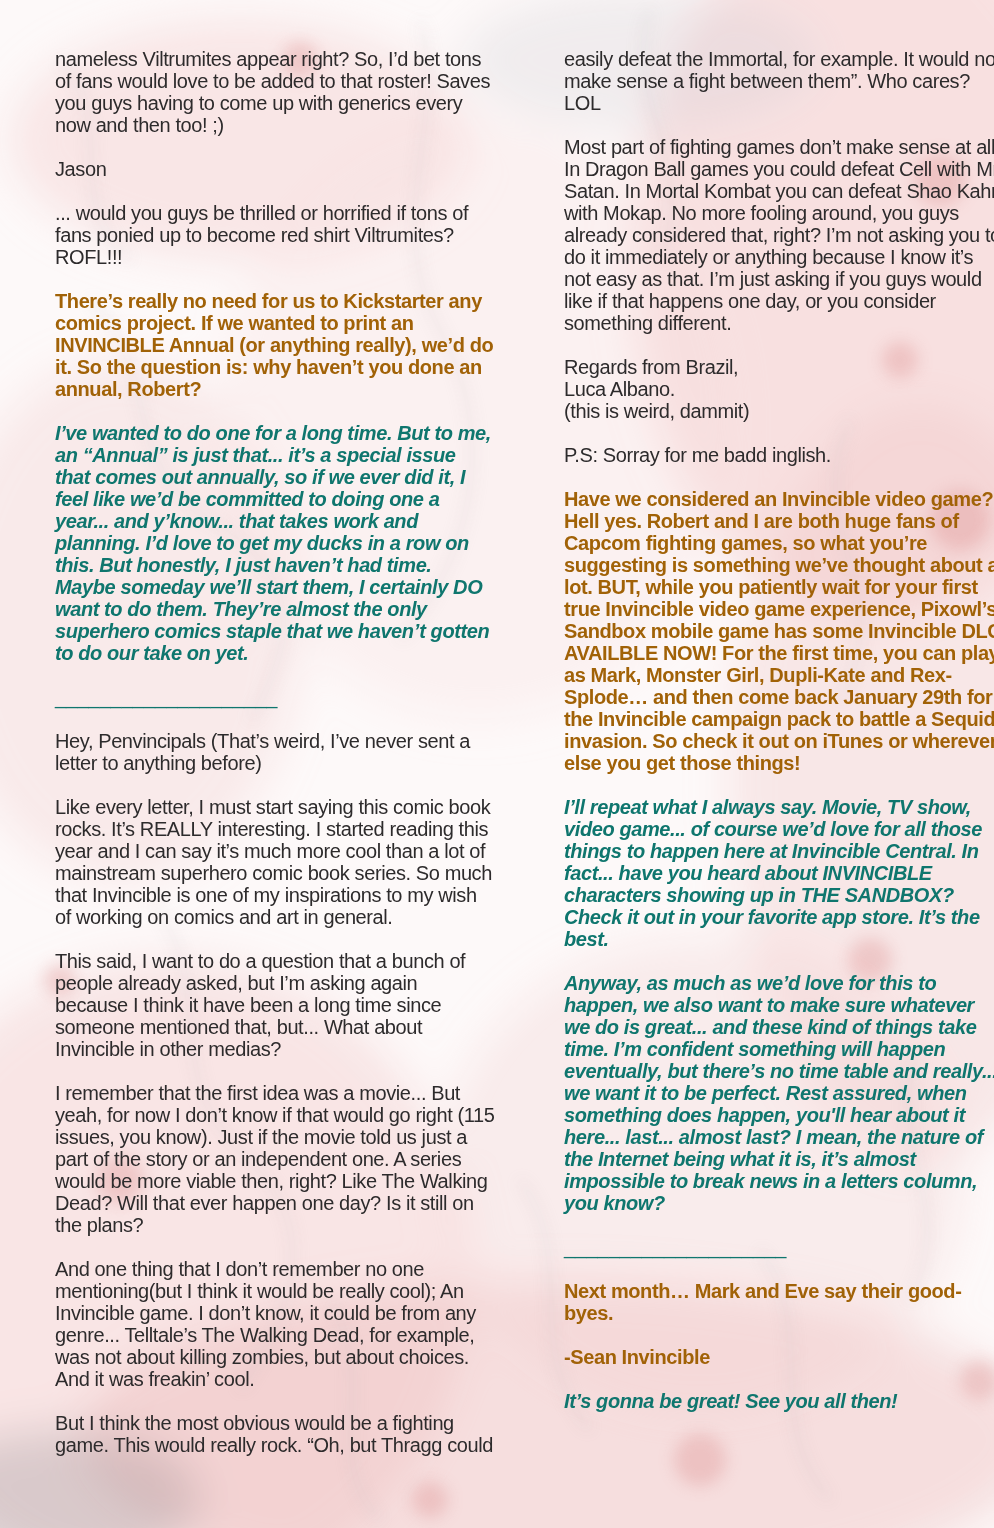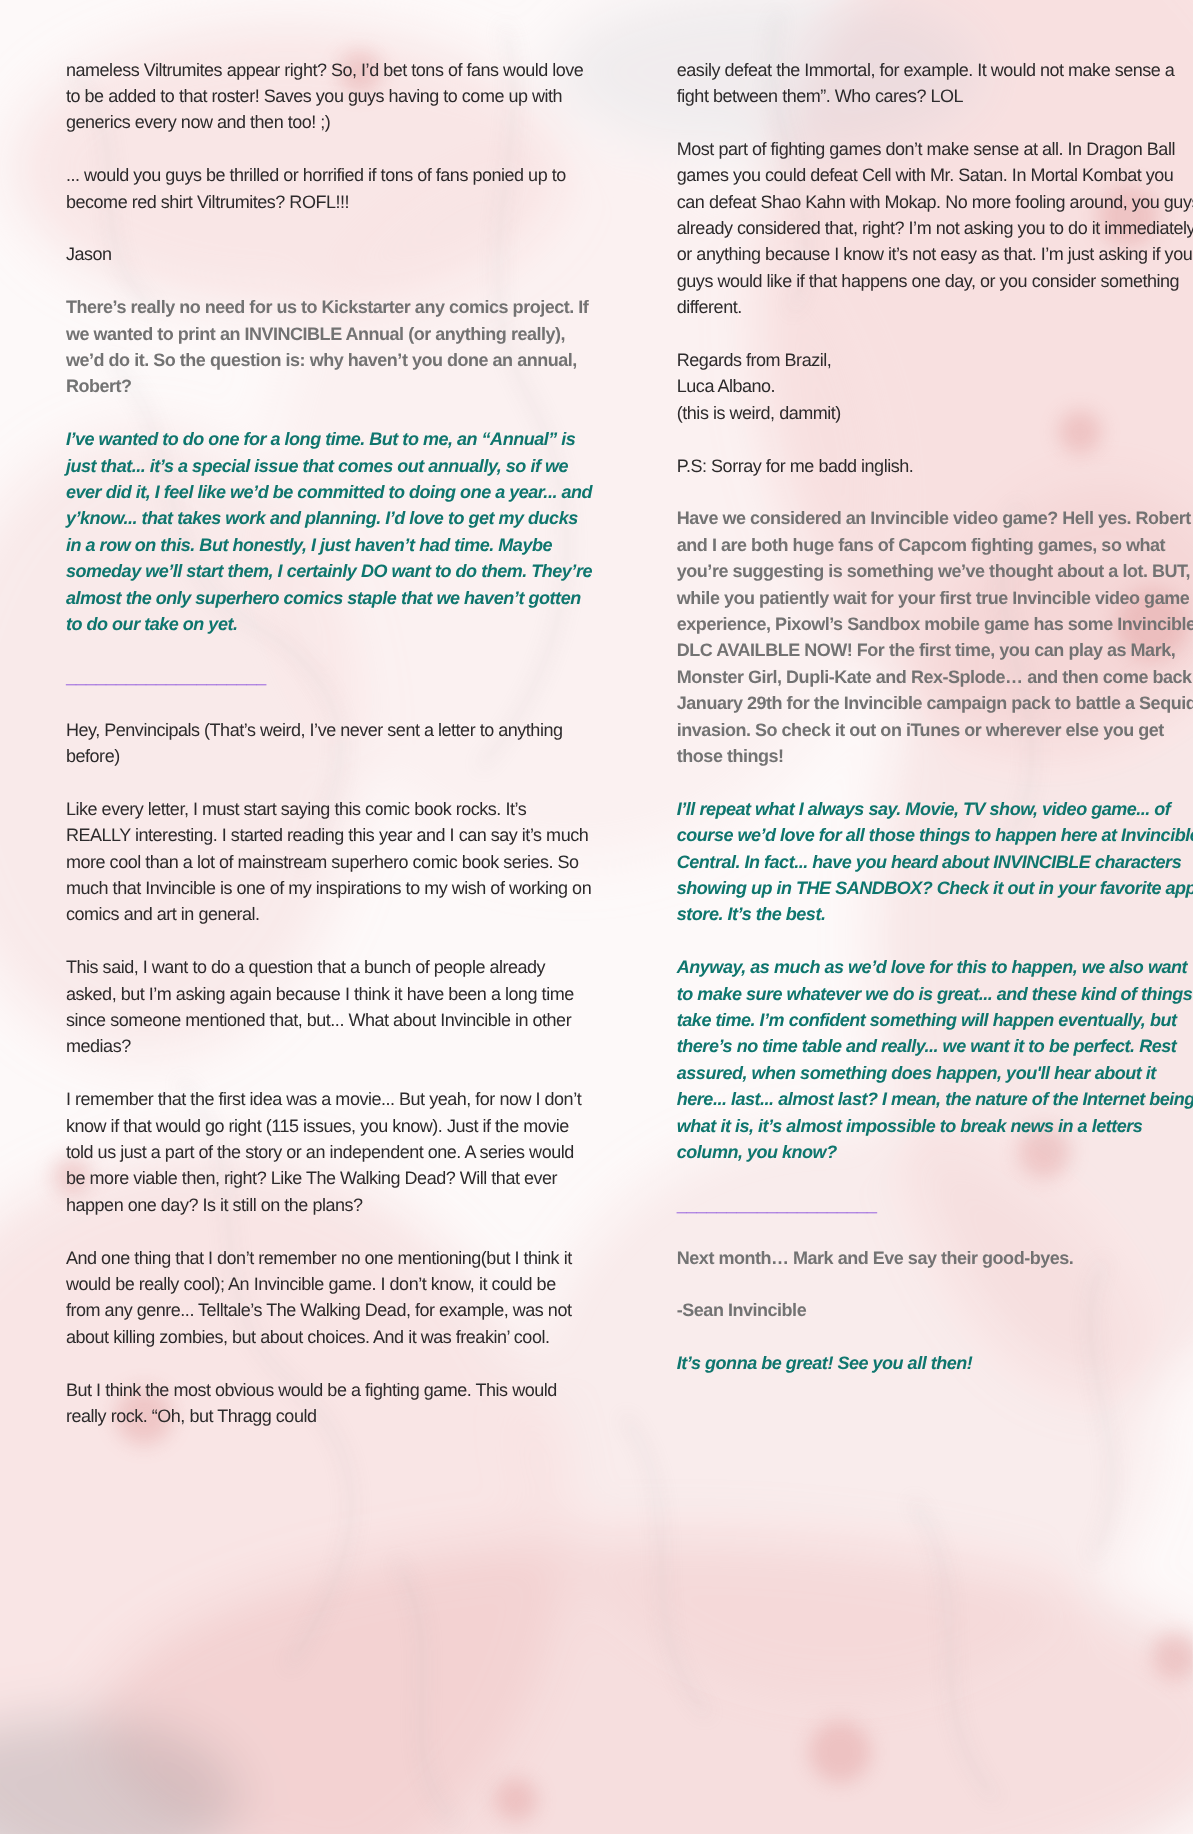--- a/index.html
+++ b/index.html
@@ -8,30 +8,30 @@
     width:994px;height:1528px;
     margin:0 auto;
     background:#fdf9f9;
     overflow:hidden;
     font-family:"Liberation Sans", sans-serif;
   }
   .art{position:absolute;inset:0;z-index:0;}
   .columns{position:absolute;inset:0;z-index:1;}
   .col{
     position:absolute;top:48px;width:440px;
-    font-size:15px;line-height:22px;letter-spacing:-0.4px;
+    font-size:20px;line-height:22px;letter-spacing:-0.4px;
     color:#2d2b2c;
   }
   .col-left{left:55px;}
   .col-right{left:516px;margin-left:48px;}
   .para{margin:0 0 22px 0;white-space:pre-line;}
   .para.regular{font-weight:400;color:#2d2b2c;}
-  .para.bold{font-weight:700;color:#737373;}
+  .para.bold{font-weight:700;color:#a16207;}
   .para.italic{font-weight:700;font-style:italic;color:#0f766e;}
-  .para.divider{font-weight:700;color:#6d28d9;letter-spacing:0;}
+  .para.divider{font-weight:400;color:#0f766e;letter-spacing:0;}
 </style>
 </head>
 <body>
 
 <div class="page">
 
   <svg class="art" width="994" height="1528" viewBox="0 0 994 1528" aria-hidden="true">
     <defs>
       <filter id="soft" x="-50%" y="-50%" width="200%" height="200%">
         <feGaussianBlur stdDeviation="22"></feGaussianBlur>
@@ -77,22 +77,22 @@
       <circle cx="300" cy="60" r="18"></circle>
       <circle cx="700" cy="1460" r="26"></circle>
       <circle cx="430" cy="1500" r="18"></circle>
       <circle cx="980" cy="1380" r="20"></circle>
     </g>
   </svg>
 
   <div class="columns">
     <div class="col col-left">
         <p class="para regular">nameless Viltrumites appear right? So, I’d bet tons of fans would love to be added to that roster! Saves you guys having to come up with generics every now and then too! ;)</p>
+        <p class="para regular">Jason</p>
         <p class="para regular">... would you guys be thrilled or horrified if tons of fans ponied up to become red shirt Viltrumites? ROFL!!!</p>
-        <p class="para regular">Jason</p>
         <p class="para bold">There’s really no need for us to Kickstarter any comics project. If we wanted to print an INVINCIBLE Annual (or anything really), we’d do it. So the question is: why haven’t you done an annual, Robert?</p>
         <p class="para italic">I’ve wanted to do one for a long time.  But to me, an “Annual” is just that... it’s a special issue that comes out annually, so if we ever did it, I feel like we’d be committed to doing one a year... and y’know... that takes work and planning.  I’d love to get my ducks in a row on this.  But honestly, I just haven’t had time.  Maybe someday we’ll start them, I certainly DO want to do them.  They’re almost the only superhero comics staple that we haven’t gotten to do our take on yet.</p>
         <p class="para divider">____________________</p>
         <p class="para regular">Hey, Penvincipals (That’s weird, I’ve never sent a letter to anything before)</p>
         <p class="para regular">Like every letter, I must start saying this comic book rocks. It’s REALLY interesting. I started reading this year and I can say it’s much more cool than a lot of mainstream superhero comic book series. So much that Invincible is one of my inspirations to my wish of working on comics and art in general.</p>
         <p class="para regular">This said, I want to do a question that a bunch of people already asked, but I’m asking again because I think it have been a long time since someone mentioned that, but... What about Invincible in other medias?</p>
         <p class="para regular">I remember that the first idea was a movie... But yeah, for now I don’t know if that would go right (115 issues, you know). Just if the movie told us just a part of the story or an independent one. A series would be more viable then, right? Like The Walking Dead? Will that ever happen one day? Is it still on the plans?</p>
         <p class="para regular">And one thing that I don’t remember no one mentioning(but I think it would be really cool); An Invincible game. I don’t know, it could be from any genre... Telltale’s The Walking Dead, for example, was not about killing zombies, but about choices. And it was freakin’ cool.</p>
         <p class="para regular">But I think the most obvious would be a fighting game. This would really rock. “Oh, but Thragg could</p>
       </div>

